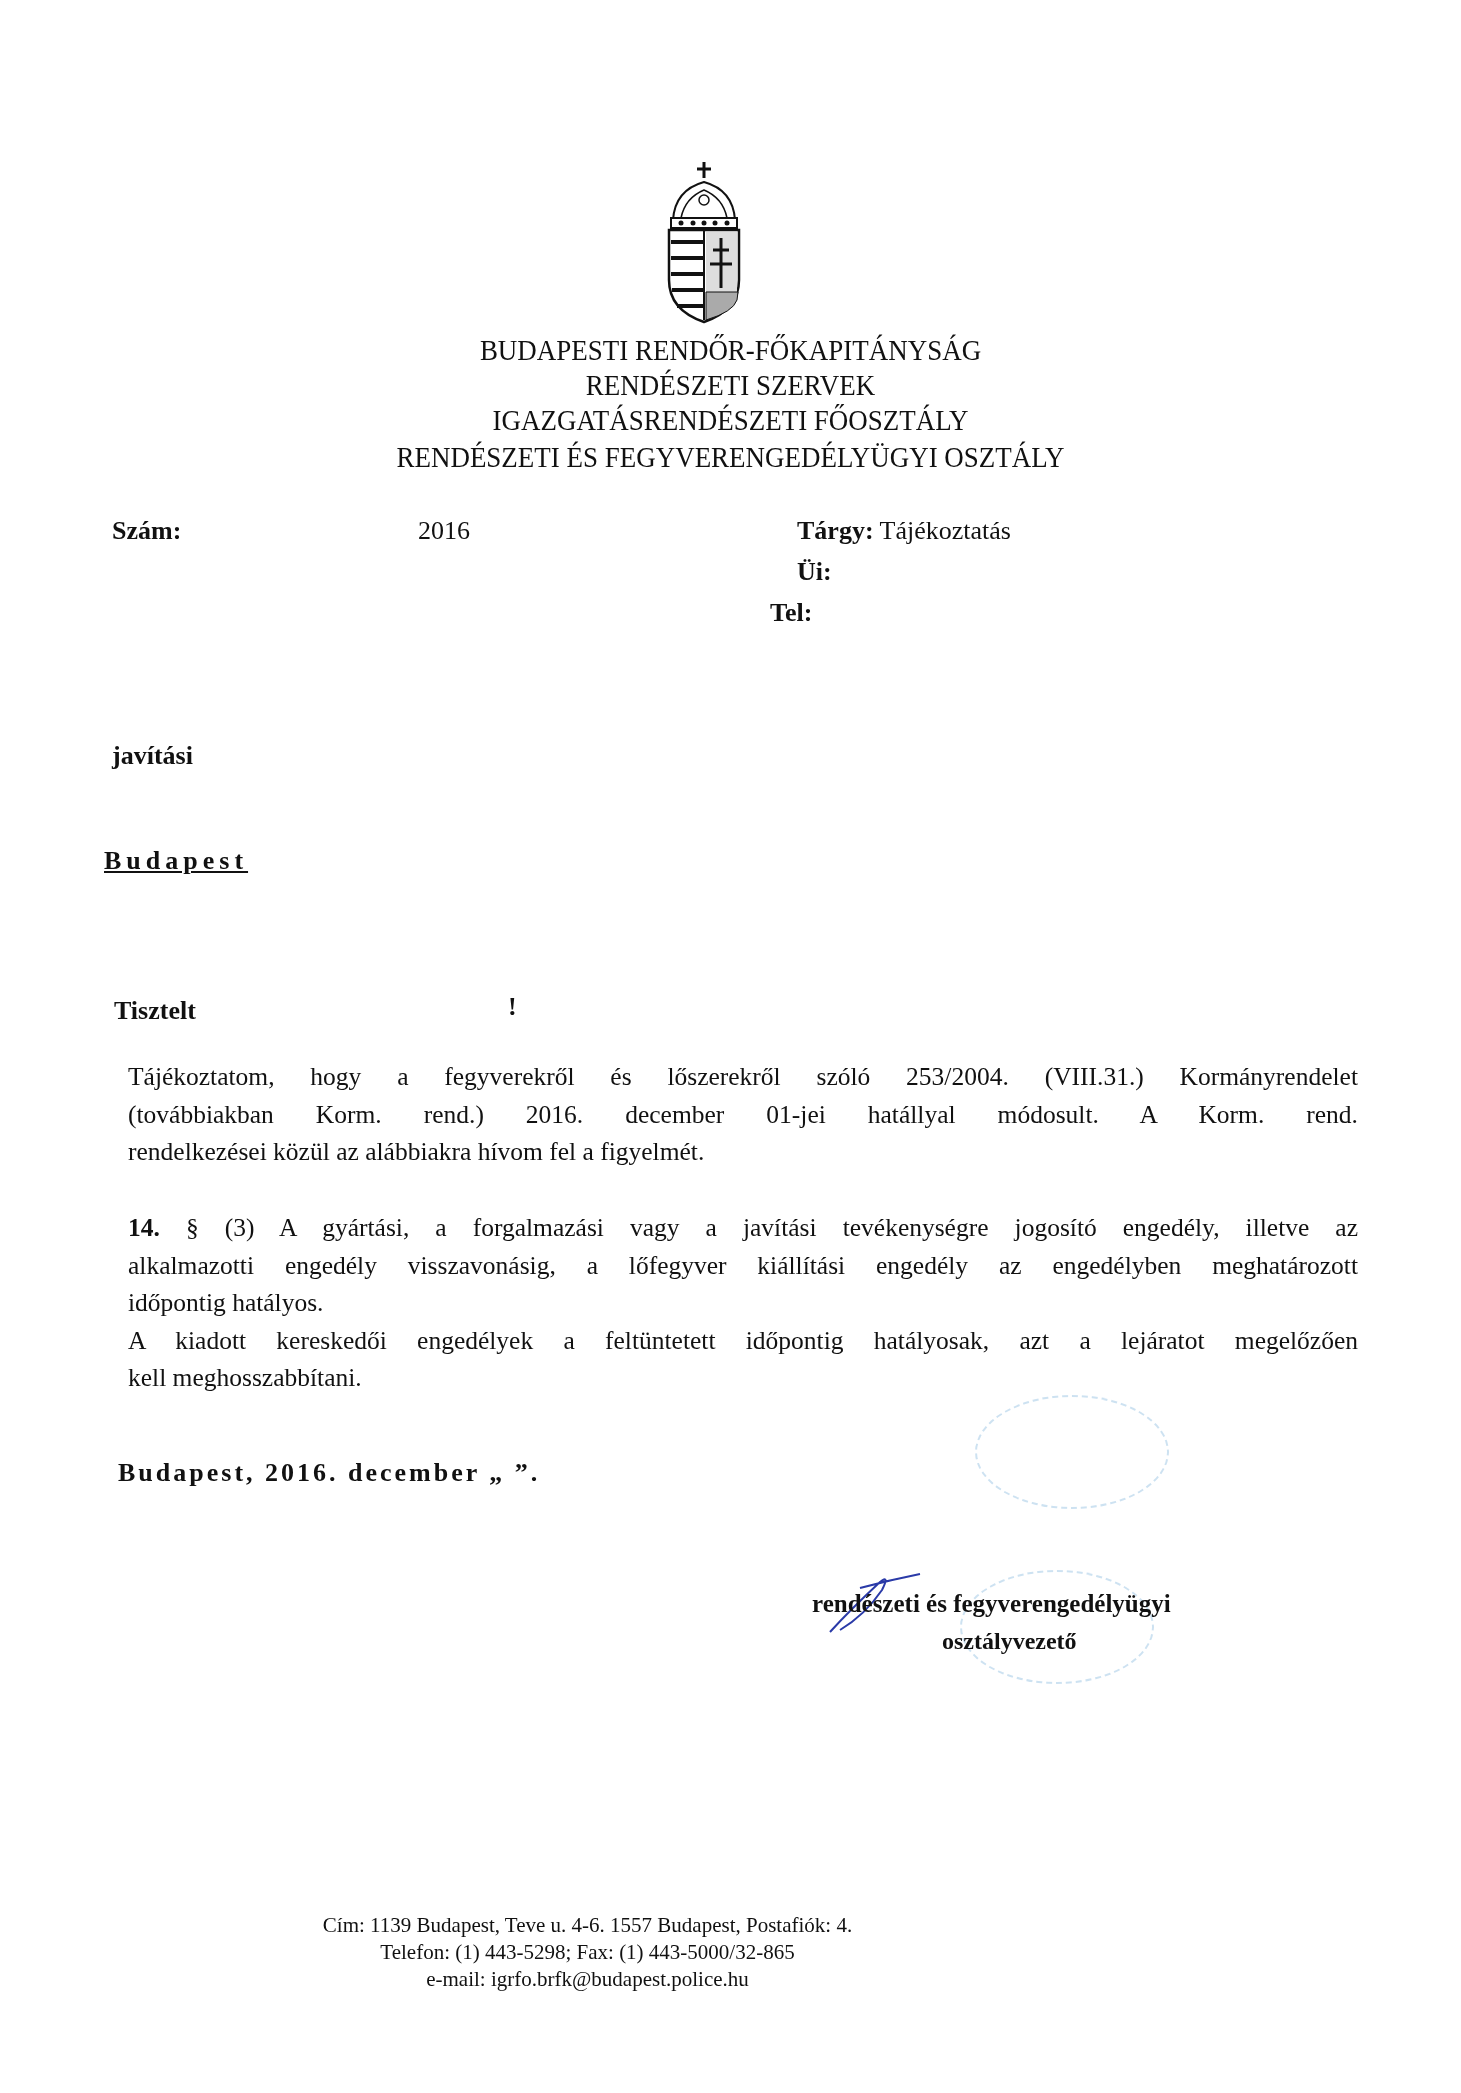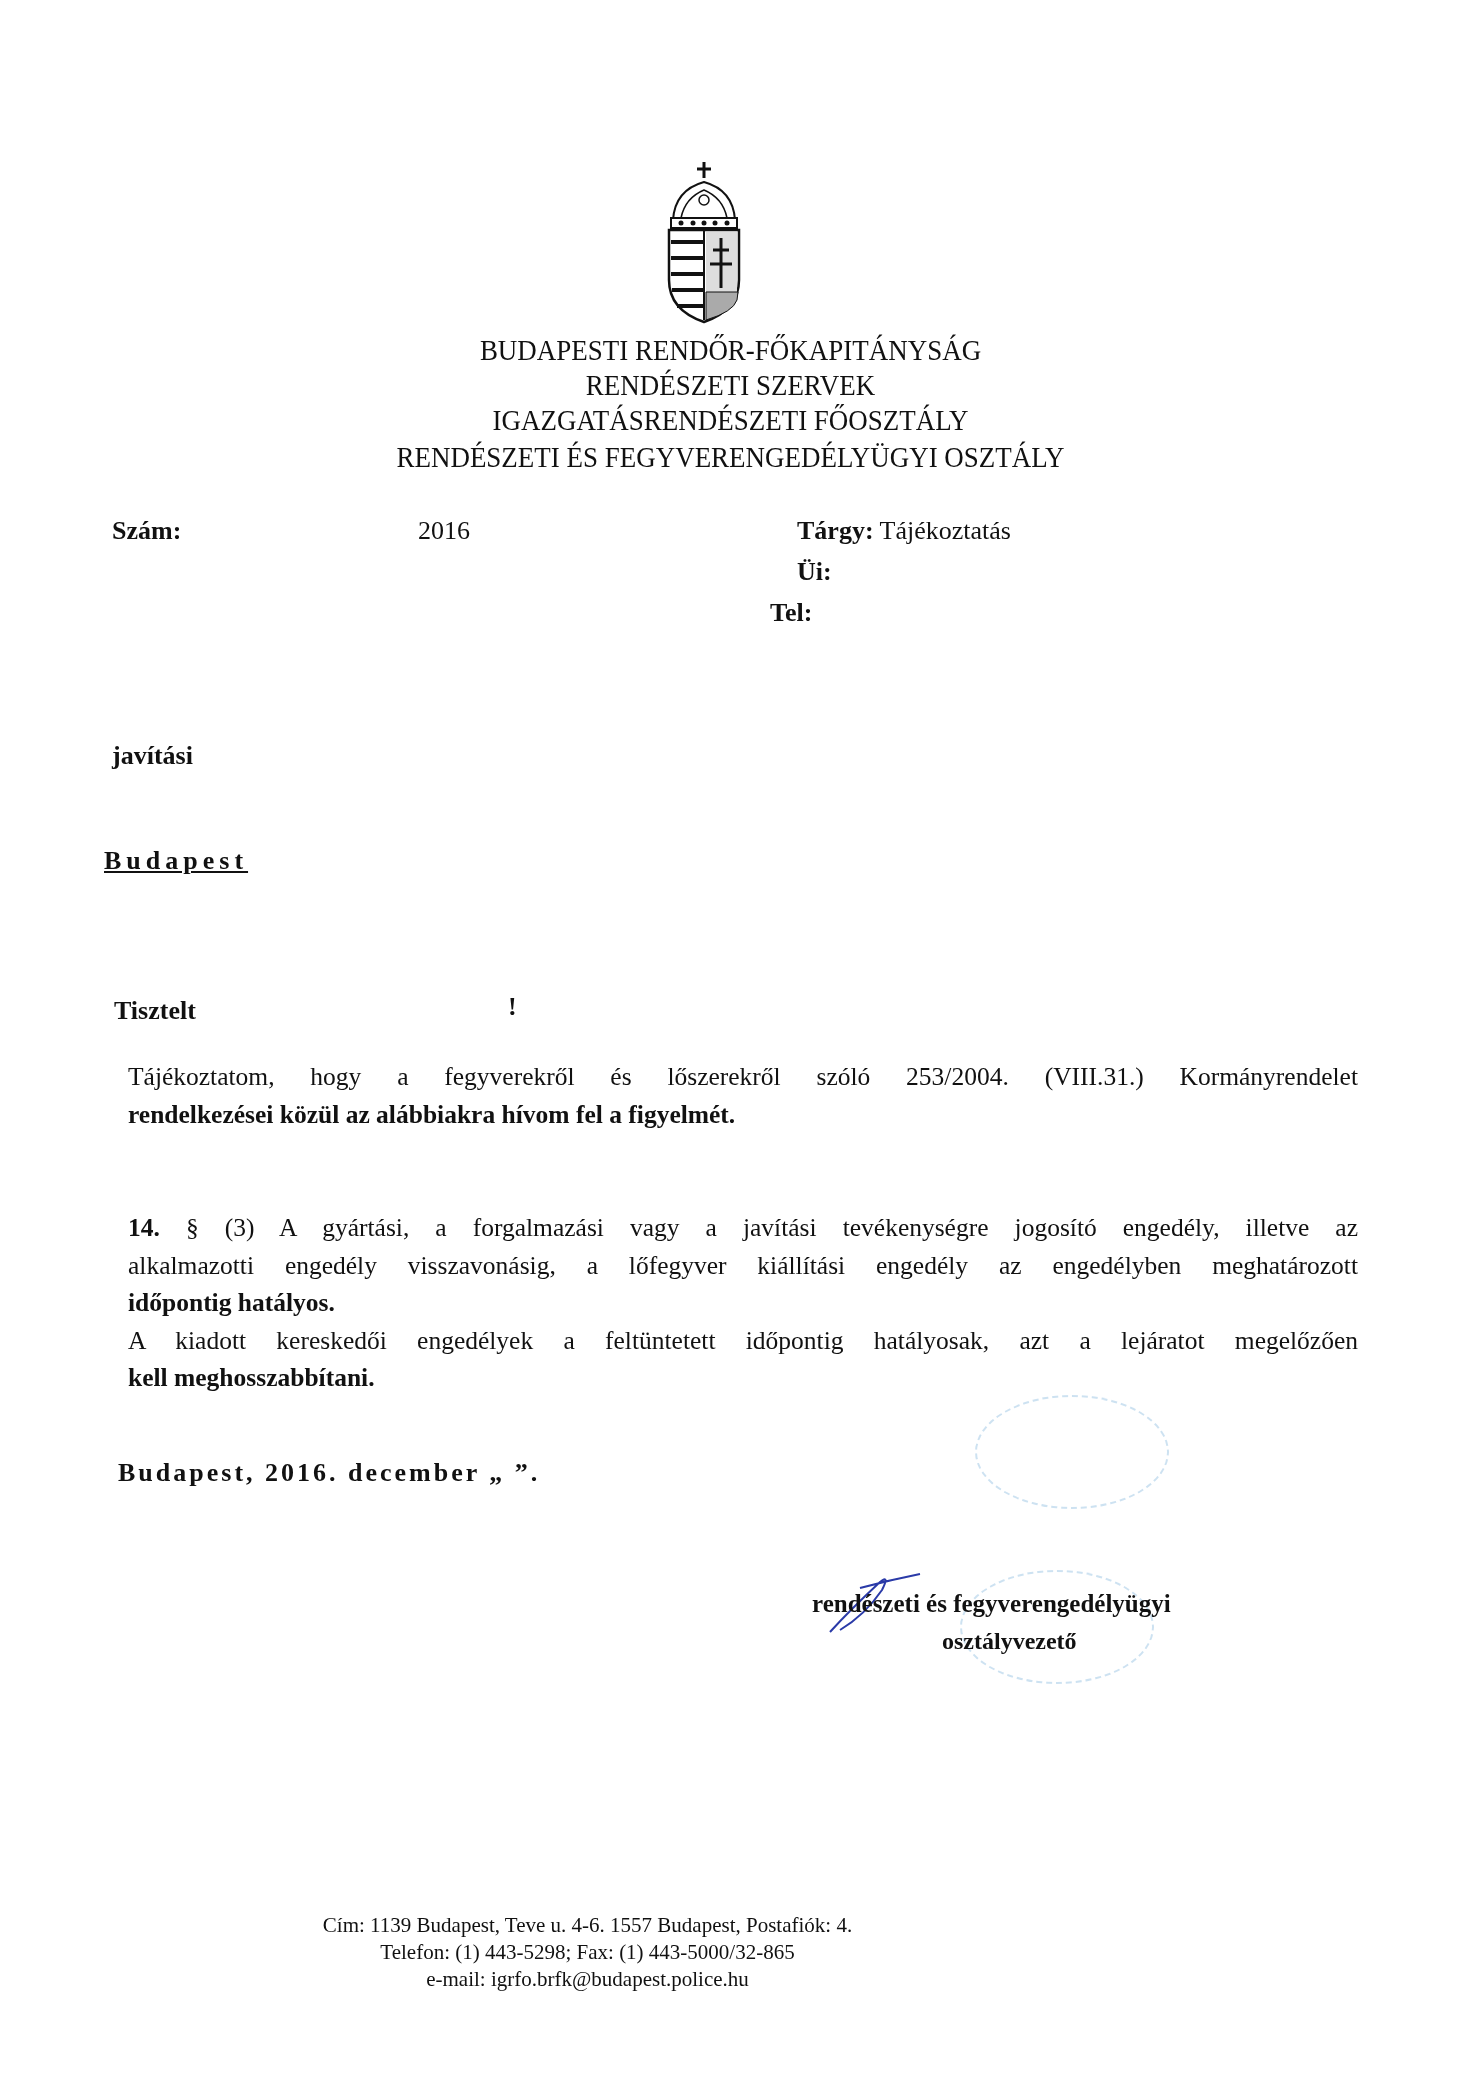--- a/index.html
+++ b/index.html
@@ -4,21 +4,21 @@
 <style>
   html,body{margin:0;padding:0;}
   body{width:1461px;height:2093px;background:#fff;position:relative;overflow:hidden;
        font-family:"Liberation Serif","DejaVu Serif",serif;color:#111;}
   .abs{position:absolute;white-space:nowrap;}
   .hdr{left:0;width:1461px;text-align:center;font-size:29px;line-height:34px;letter-spacing:0px;transform:scaleX(0.93);transform-origin:center;}
   .b{font-weight:bold;}
   .t26{font-size:26px;}
   .para{position:absolute;left:116px;width:1230px;font-size:25.5px;line-height:37.5px;text-align:justify;margin-left:12px;}
   .para .ln{display:block;text-align-last:justify;white-space:nowrap;}
-  .para .ln.last{text-align-last:left;font-weight:bold;}
+  .para .ln.last{text-align-last:left;}
   .spaced{letter-spacing:5px;}
   .foot{left:0;width:1175px;text-align:center;font-size:21px;line-height:27px;}
   .stamp{position:absolute;border-radius:50%;border:2px dashed #b9d6ec;opacity:0.7;}
   .sig{position:absolute;}
 </style>
 </head>
 <body>
 
 <div class="abs" style="left:663px;top:160px;width:82px;height:165px;">
   <svg width="82" height="165" viewBox="0 0 82 165">
@@ -74,20 +74,21 @@
 <div class="abs b t26" style="left:770px;top:590px;margin-top:8px;">Tel:</div>
 
 <div class="abs b t26" style="left:112px;top:741px;">javítási</div>
 <div class="abs b t26 spaced" style="left:104px;top:846px;text-decoration:underline;">Budapest</div>
 
 <div class="abs b t26" style="left:114px;top:996px;">Tisztelt</div>
 <div class="abs b t26" style="left:508px;top:992px;">!</div>
 
 <div class="para" style="top:1058px;">
   <span class="ln">Tájékoztatom, hogy a fegyverekről és lőszerekről szóló  253/2004. (VIII.31.) Kormányrendelet</span>
+  <span class="ln">(továbbiakban Korm. rend.) 2016. december 01-jei hatállyal módosult. A Korm. rend.</span>
   <span class="ln last">rendelkezései közül az alábbiakra hívom fel a figyelmét.</span>
 </div>
 
 <div class="para" style="top:1209px;">
   <span class="ln"><b>14.</b> <span>§ (3) A gyártási, a forgalmazási vagy a javítási tevékenységre jogosító engedély, illetve az</span></span>
   <span class="ln">alkalmazotti engedély visszavonásig, a lőfegyver kiállítási engedély az engedélyben meghatározott</span>
   <span class="ln last">időpontig hatályos.</span>
   <span class="ln">A kiadott kereskedői engedélyek a feltüntetett időpontig hatályosak, azt a lejáratot  megelőzően</span>
   <span class="ln last">kell meghosszabbítani.</span>
 </div>

